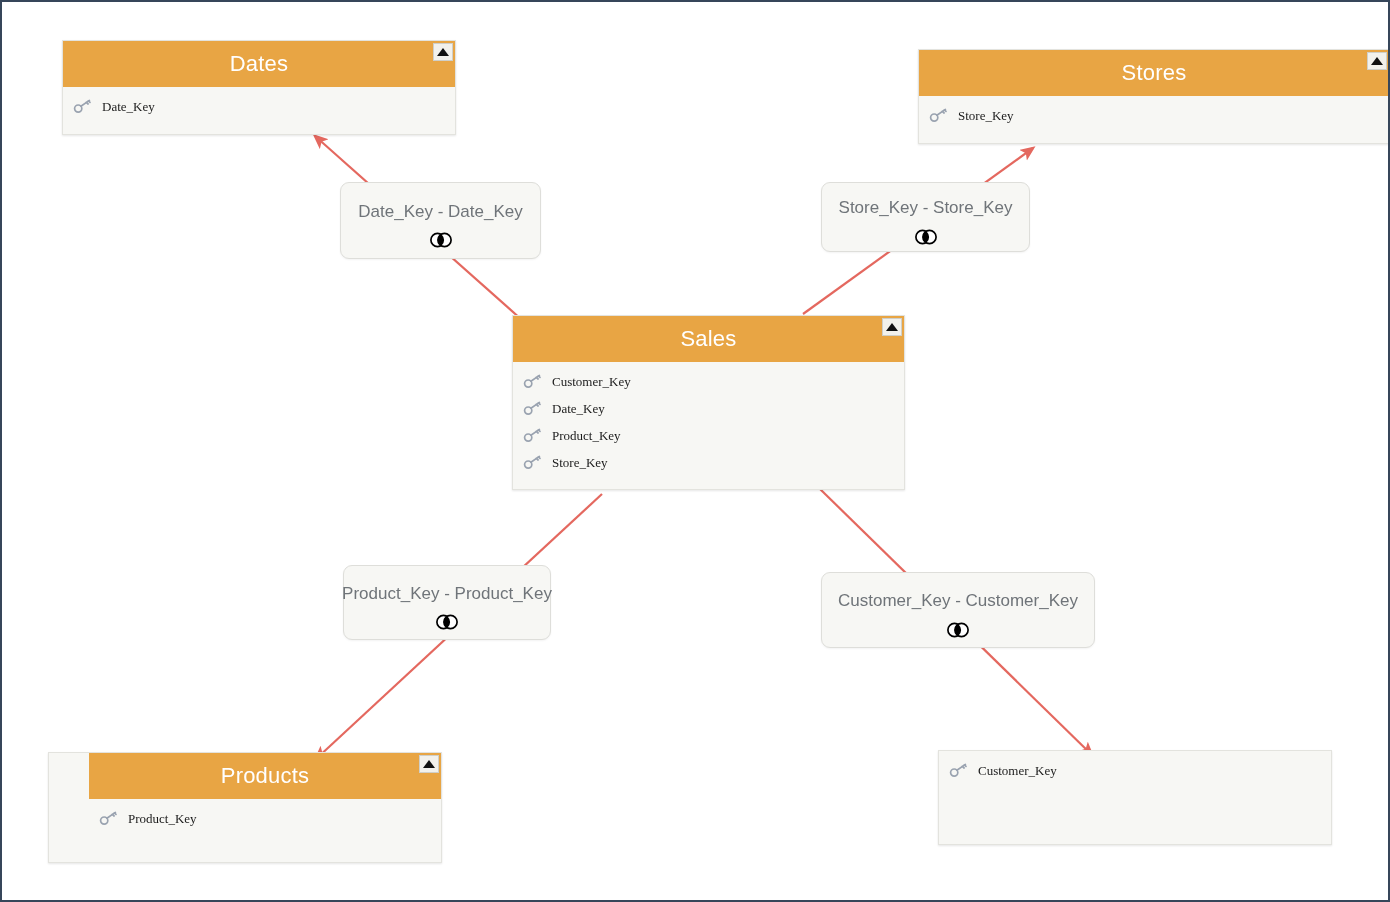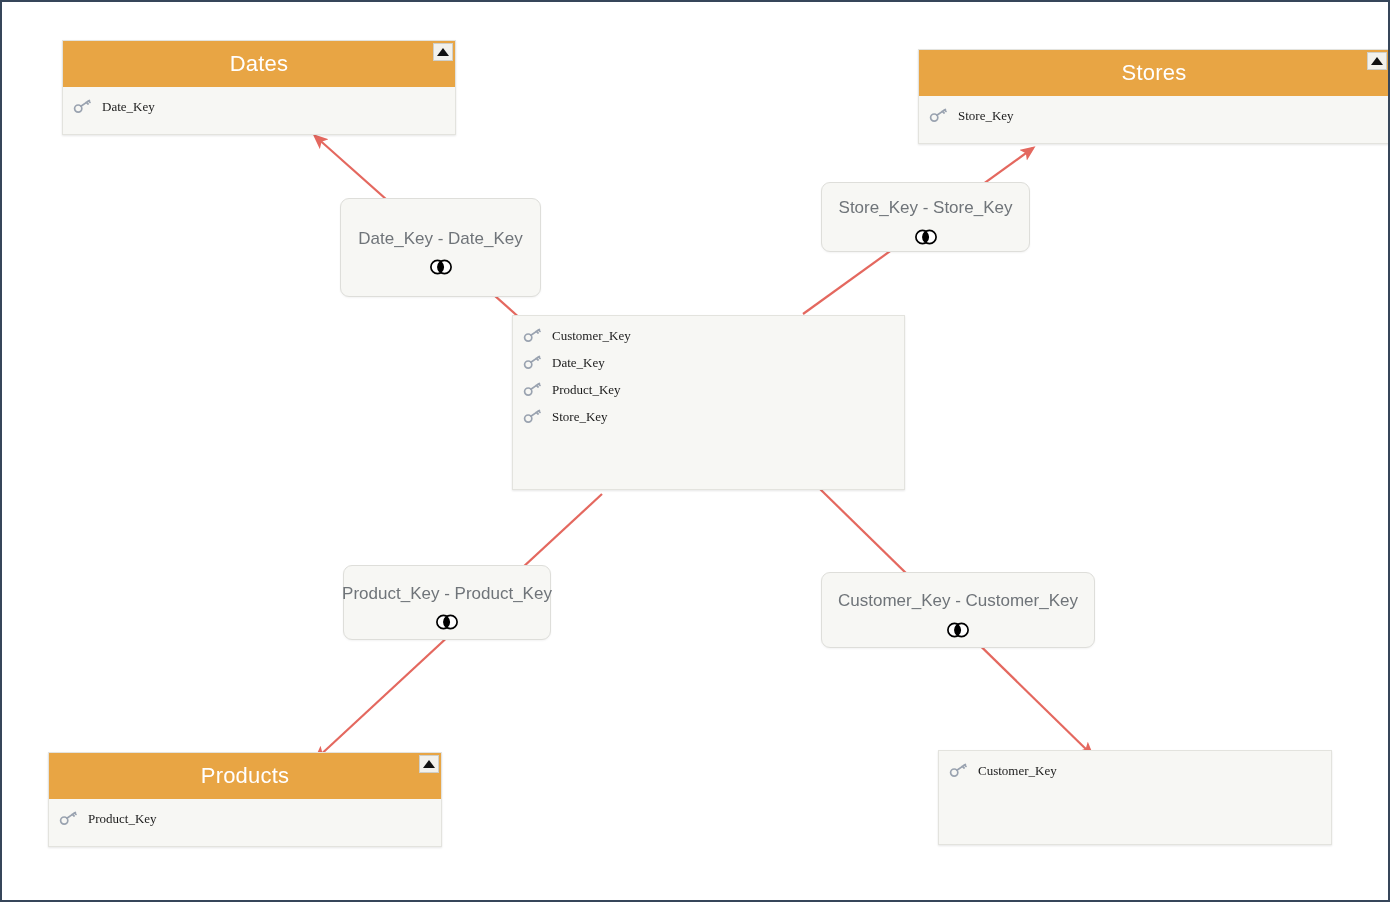--- a/index.html
+++ b/index.html
@@ -199,20 +199,26 @@
                 <path d="M7.9 7.2 L16.4 1.4" stroke="#9aa3b0" stroke-width="1.7" stroke-linecap="round" fill="none"></path>
                 <path d="M13.3 3.4 L15.1 5.0" stroke="#9aa3b0" stroke-width="1.7" stroke-linecap="round" fill="none"></path>
                 <path d="M15.4 1.9 L17.0 3.4" stroke="#9aa3b0" stroke-width="1.7" stroke-linecap="round" fill="none"></path>
               </svg>
             </span>
             <span class="field-label">Store_Key</span>
           </div>
         </div>
       </div>
       <div class="entity" style="left: 510px; top: 313px; width: 393px; height: 175px;">
+        <div class="entity-header" style="background: rgb(232, 165, 68);">
+          <span class="entity-title">Sales</span>
+          <div class="collapse-toggle">
+            <span class="tri"></span>
+          </div>
+        </div>
         <div class="entity-fields">
           <div class="field-row">
             <span class="key-icon">
               <svg width="20" height="16" viewBox="0 0 20 16" xmlns="http://www.w3.org/2000/svg">
                 <circle cx="5.2" cy="9.6" r="3.6" fill="none" stroke="#9aa3b0" stroke-width="1.7"></circle>
                 <path d="M7.9 7.2 L16.4 1.4" stroke="#9aa3b0" stroke-width="1.7" stroke-linecap="round" fill="none"></path>
                 <path d="M13.3 3.4 L15.1 5.0" stroke="#9aa3b0" stroke-width="1.7" stroke-linecap="round" fill="none"></path>
                 <path d="M15.4 1.9 L17.0 3.4" stroke="#9aa3b0" stroke-width="1.7" stroke-linecap="round" fill="none"></path>
               </svg>
             </span>
@@ -246,21 +252,21 @@
                 <circle cx="5.2" cy="9.6" r="3.6" fill="none" stroke="#9aa3b0" stroke-width="1.7"></circle>
                 <path d="M7.9 7.2 L16.4 1.4" stroke="#9aa3b0" stroke-width="1.7" stroke-linecap="round" fill="none"></path>
                 <path d="M13.3 3.4 L15.1 5.0" stroke="#9aa3b0" stroke-width="1.7" stroke-linecap="round" fill="none"></path>
                 <path d="M15.4 1.9 L17.0 3.4" stroke="#9aa3b0" stroke-width="1.7" stroke-linecap="round" fill="none"></path>
               </svg>
             </span>
             <span class="field-label">Store_Key</span>
           </div>
         </div>
       </div>
-      <div class="entity" style="left: 46px; top: 750px; width: 394px; height: 95px;">
+      <div class="entity" style="left: 46px; top: 750px; width: 394px; height: 111px; padding-left: 40px;">
         <div class="entity-header" style="background: rgb(232, 165, 68);">
           <span class="entity-title">Products</span>
           <div class="collapse-toggle">
             <span class="tri"></span>
           </div>
         </div>
         <div class="entity-fields">
           <div class="field-row">
             <span class="key-icon">
               <svg width="20" height="16" viewBox="0 0 20 16" xmlns="http://www.w3.org/2000/svg">
@@ -285,21 +291,21 @@
                 <path d="M15.4 1.9 L17.0 3.4" stroke="#9aa3b0" stroke-width="1.7" stroke-linecap="round" fill="none"></path>
               </svg>
             </span>
             <span class="field-label">Customer_Key</span>
           </div>
         </div>
       </div>
     </div>
 
   <div id="relationship-group">
-      <div class="relationship" style="left: 338px; top: 196px; width: 201px; height: 99px;">
+      <div class="relationship" style="left: 338px; top: 180px; width: 201px; height: 77px;">
         <div class="relationship-label">Date_Key - Date_Key</div>
         <span class="join-icon"><svg width="26" height="16" viewBox="0 0 26 16" xmlns="http://www.w3.org/2000/svg">
             <defs>
               <clipPath id="cl-left">
                 <circle cx="9.5" cy="8" r="6.6"></circle>
               </clipPath>
             </defs>
             <circle cx="9.5" cy="8" r="6.6" fill="#ffffff" stroke="#000000" stroke-width="1.7"></circle>
             <circle cx="16.5" cy="8" r="6.6" fill="#ffffff" stroke="#000000" stroke-width="1.7"></circle>
             <g clip-path="url(#cl-left)">

